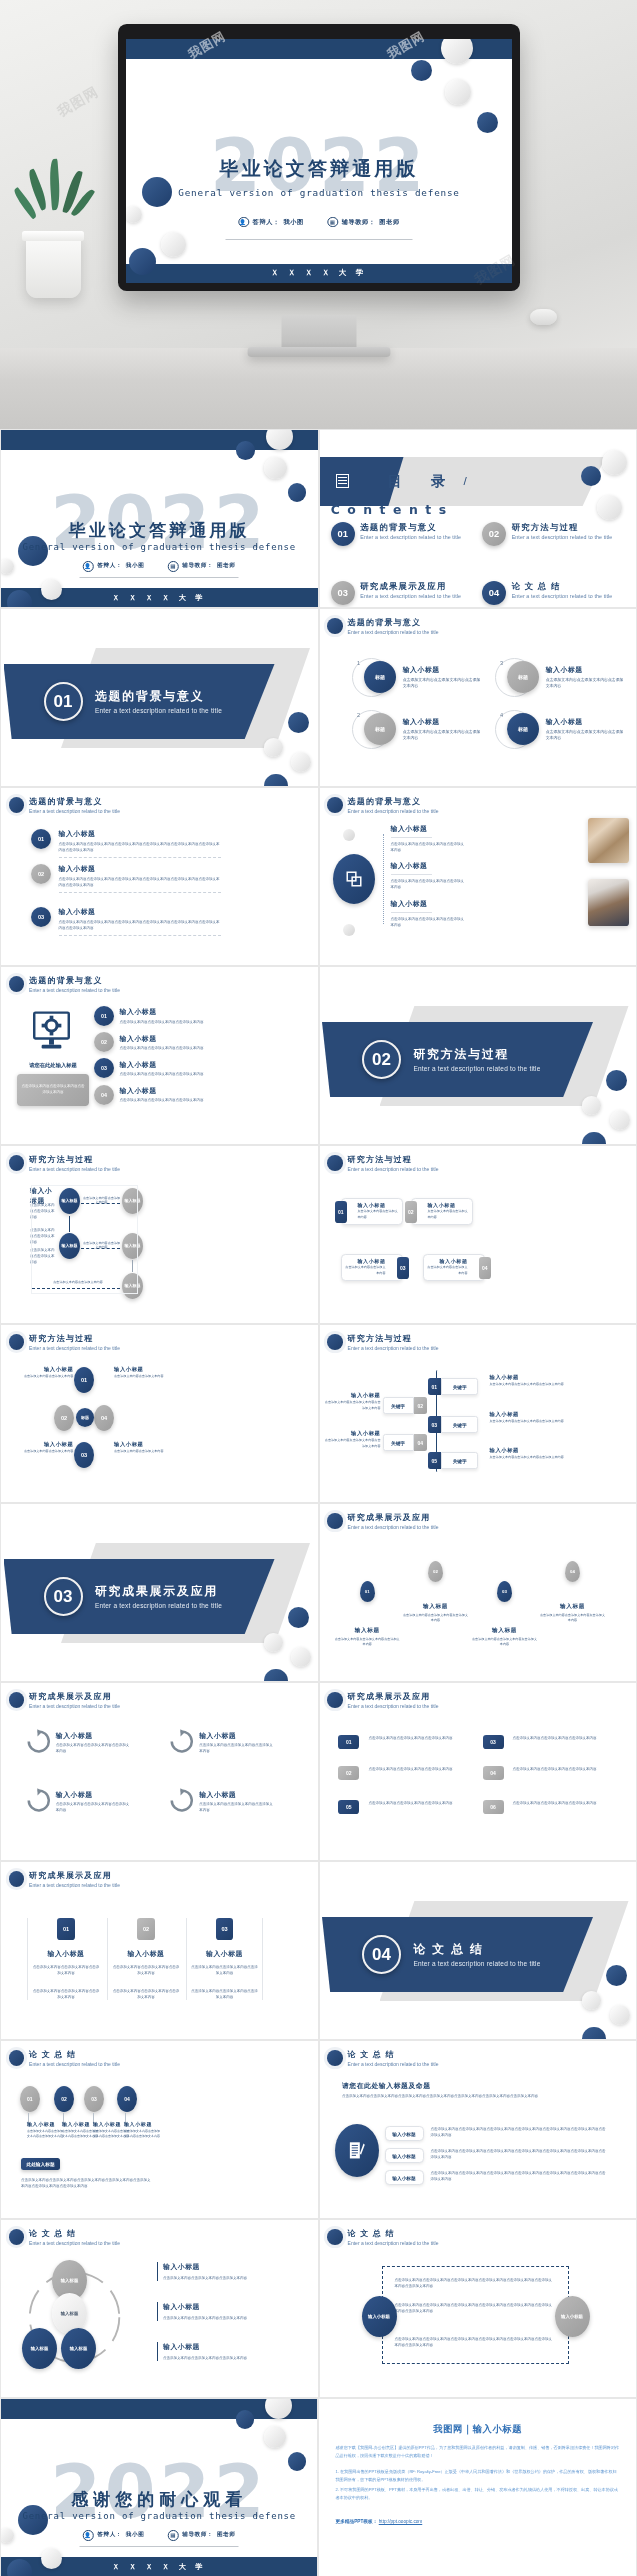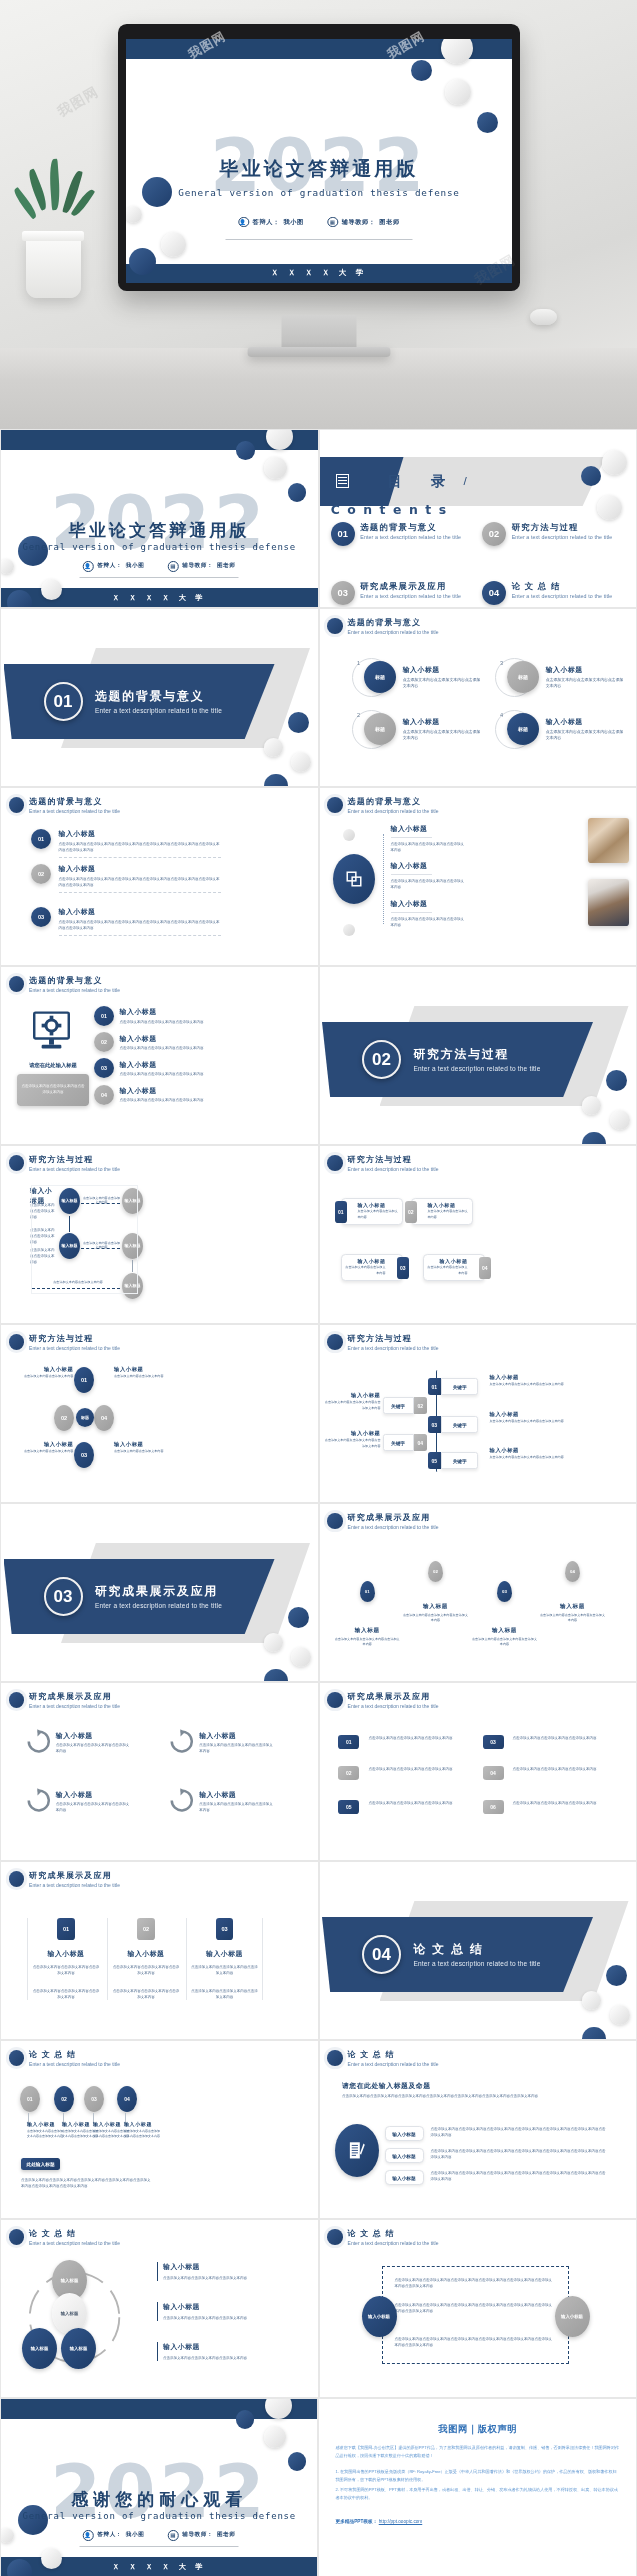--- a/index.html
+++ b/index.html
@@ -1032,21 +1032,21 @@
             <span class="meta-ico">▦</span>
             <span>辅导教师：</span>
             <span>图老师</span>
           </div>
         </div>
         <div class="cover-rule"></div>
         <div class="cover-uni">Ｘ Ｘ Ｘ Ｘ 大 学</div>
       </div>
 
       <div class="slide copy-slide">
-        <div class="copy-title">我图网｜版权声明</div>
+        <div class="copy-title">我图网｜输入小标题</div>
         <div class="copy-p">感谢您下载【我图网-办公创意区】提供的原创PPT作品，为了您和我图网以及原创作者的利益，请勿复制、传播、销售，否则将承担法律责任！我图网将对作品进行维权，按照传播下载次数进行十倍的索取赔偿！</div>
         <div class="copy-p" style="margin-top:7.5px;">1. 在我图网出售的PPT模板是免版税类（RF: Royalty-Free）正版受《中华人民共和国著作法》和《世界版权公约》的保护，作品的所有权、版权和著作权归我图网所有，您下载的是PPT模板素材的使用权。</div>
         <div class="copy-p" style="margin-top:2.5px;">2. 不可将我图网的PPT模板、PPT素材，本身用于再出售，或者出租、出借、转让、分销、发布或者作为礼物供给人使用，不得转授权、出卖、转让本协议或者本协议中的权利。</div>
         <div class="copy-more">
           <span>更多精品PPT模板：</span>
           <u>http://ppt.ooopic.com</u>
         </div>
       </div>
     </div>
 

